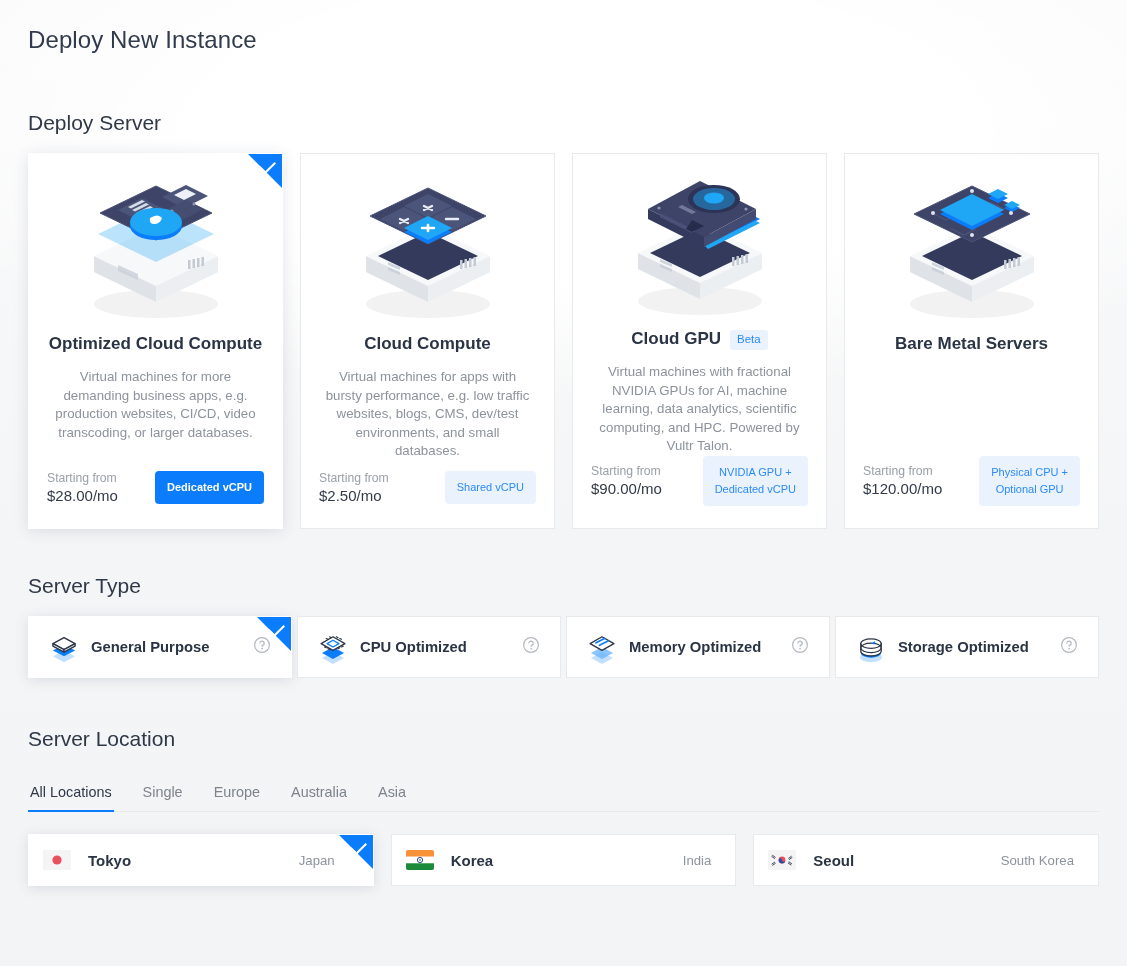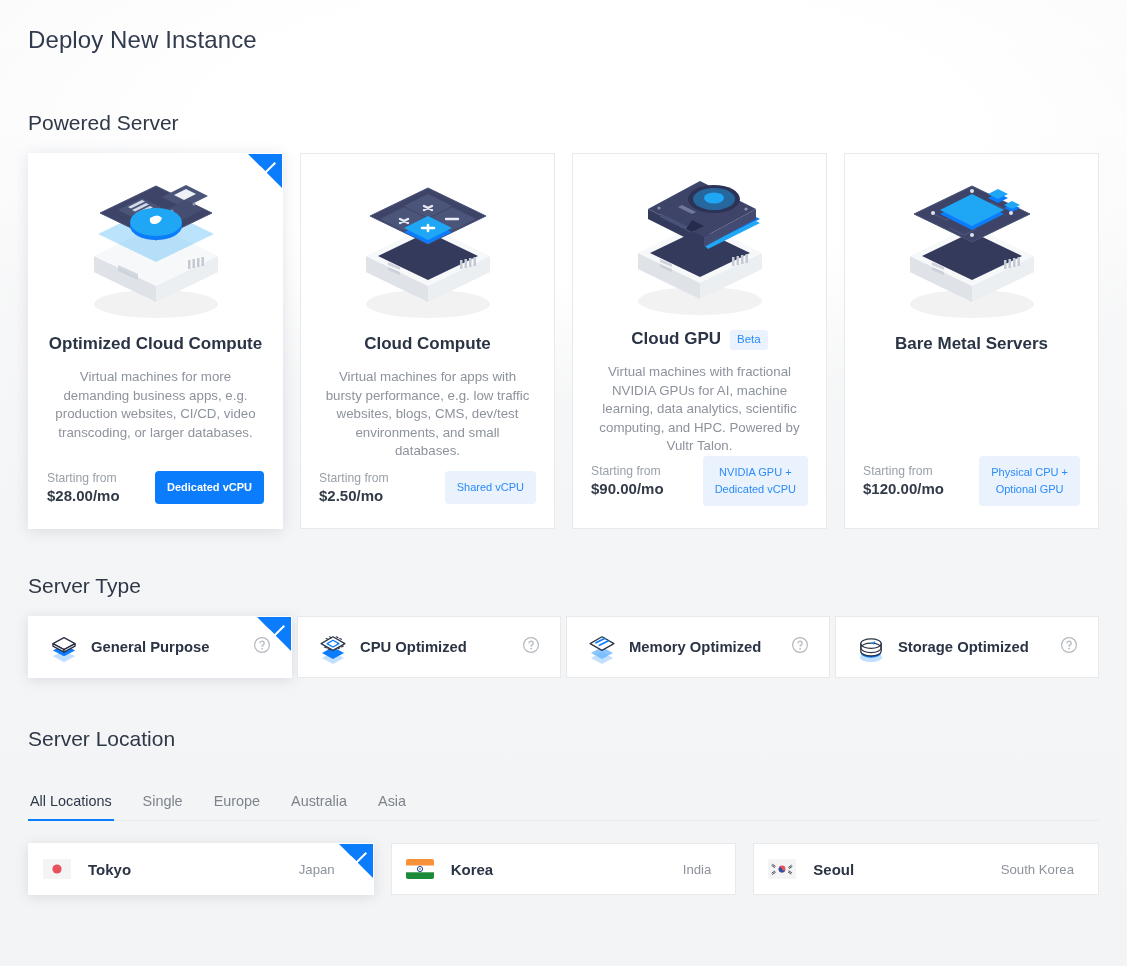--- a/index.html
+++ b/index.html
@@ -135,21 +135,20 @@
   .price-block { text-align: left; }
   .price-from {
     font-size: 12.2px;
     color: #9aa0a8;
     line-height: 16px;
   }
   .price-value {
     font-size: 15px;
     color: #333b48;
     line-height: 20px;
-    font-weight: bold;
   }
   .cpu-pill {
     font-size: 11px;
     line-height: 17px;
     border-radius: 4px;
     padding: 8px 12px;
     text-align: center;
     white-space: pre-line;
   }
   .cpu-pill.primary { background: #0b7cfb; color: #ffffff; font-weight: 700; }
@@ -188,21 +187,21 @@
   }
   .help-icon {
     flex: 0 0 auto;
     margin-right: 6px;
   }
 
   
   .tabs {
     display: flex;
     gap: 27px;
-    margin-top: 41px;
+    margin-top: 32px;
     border-bottom: 1px solid #e7e9eb;
     padding-bottom: 0;
   }
   .tab {
     font-size: 14.4px;
     color: #7d838c;
     padding: 0 2px 10px;
     position: relative;
     cursor: pointer;
     line-height: 18px;
@@ -262,21 +261,21 @@
   }
   .loc-card.selected .loc-country { margin-right: 22px; }
 </style>
 </head>
 <body>
 
 <div class="page">
 
   <h1 class="page-title">Deploy New Instance</h1>
 
-  <h2 class="section-title" id="choose-server-title">Powered Server</h2>
+  <h2 class="section-title" id="choose-server-title">Deploy Server</h2>
 
   <div class="server-row" id="server-row">
       <div class="server-card selected">
         <div class="ribbon">
           <span class="tick"></span>
         </div>
         <div class="art">
   <svg width="200" height="160" viewBox="0 0 200 160">
     <ellipse cx="100" cy="138" rx="62" ry="14" fill="#000" opacity=".05"></ellipse>
     <g>

